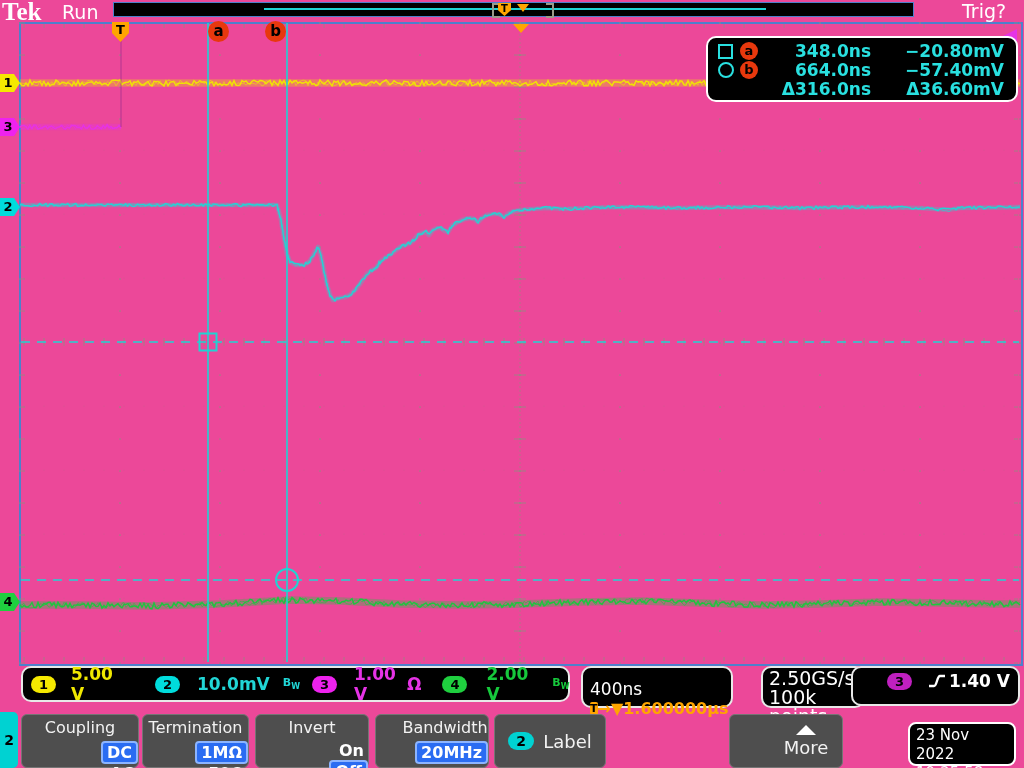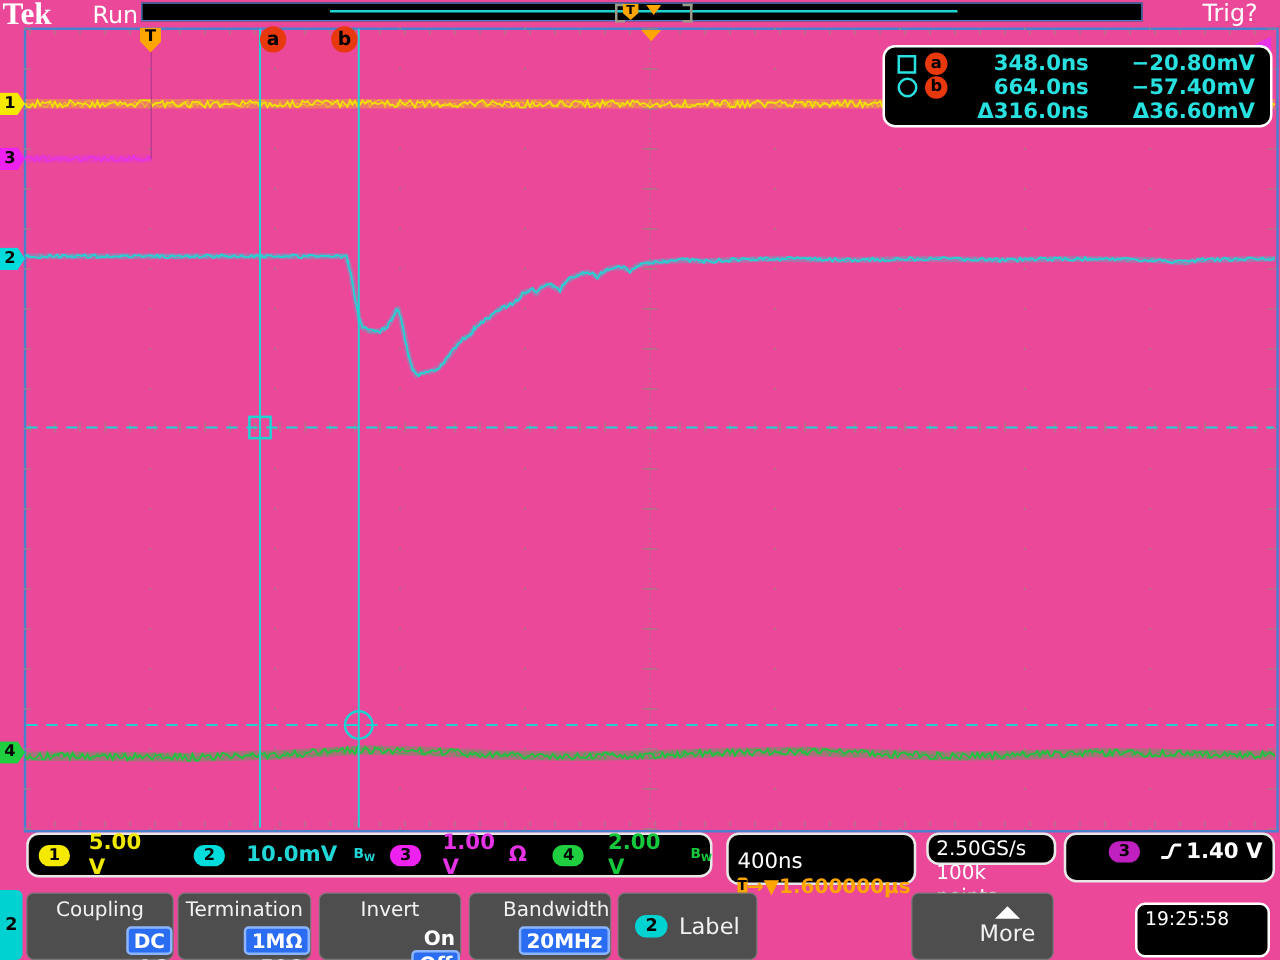--- a/index.html
+++ b/index.html
@@ -3,21 +3,21 @@
 <meta charset="utf-8">
 <style>
   html,body{margin:0;padding:0;background:#000;}
   .screen{position:relative;width:1024px;height:768px;background:#ec4899;overflow:hidden;
           font-family:"DejaVu Sans",sans-serif;}
   .abs{position:absolute;}
 
   
   .tek-logo{left:2px;top:-2px;color:#fff;font-family:"Liberation Serif",serif;
             font-weight:bold;font-size:25px;}
-  .run-status{left:62px;top:1px;color:#fff;font-size:19px;margin-left:12px;}
+  .run-status{left:62px;top:1px;color:#fff;font-size:19px;}
   .trig-status{left:962px;top:0px;color:#fff;font-size:19px;}
 
   
   .record-bar{left:113px;top:2px;width:799px;height:13px;border:1px solid #4d80cc;background:#000;}
   .record-wave{position:absolute;left:150px;top:5px;width:502px;height:2px;background:#1fd3d3;}
   .rbracket{position:absolute;top:0px;width:6px;height:11px;}
   .rb-l{left:378px;border-left:2px solid #9a9a8a;border-top:2px solid #9a9a8a;border-bottom:2px solid #9a9a8a;}
   .rb-r{left:432px;border-right:2px solid #9a9a8a;border-top:2px solid #9a9a8a;border-bottom:2px solid #9a9a8a;}
   .record-t{position:absolute;left:384px;top:0px;width:13px;height:13px;background:#ffa500;
             clip-path:polygon(0 0,100% 0,100% 55%,50% 100%,0 55%);
@@ -70,21 +70,21 @@
              text-align:center;line-height:17px;flex:none;}
   .bw{font-size:11px;font-weight:bold;}
   .bw sub{font-size:8px;}
 
   .rbox{border:2px solid #e8e8e8;border-radius:10px;background:#000;box-sizing:border-box;color:#fff;}
   .h-box{left:581px;top:666px;width:152px;height:42px;padding:11px 7px;}
   .h-scale{font-size:17px;}
   .h-delay{color:#ffa500;font-size:16px;font-weight:bold;display:flex;align-items:center;}
   .h-tbadge{display:inline-block;width:13px;height:13px;background:#ffa500;border-radius:2px;
             color:#000;font-size:11px;font-weight:bold;text-align:center;line-height:13px;}
-  .acq-box{left:741px;top:666px;width:104px;height:26px;padding:1px 6px;font-size:16px;line-height:19px;}
+  .acq-box{left:761px;top:666px;width:104px;height:42px;padding:1px 6px;font-size:19px;line-height:19px;}
   .trig-box{left:851px;top:666px;width:169px;height:40px;padding:3px 8px;display:flex;align-items:flex-start;}
   .trig-inner{display:flex;align-items:center;width:100%;}
   .trig-level{margin-left:auto;font-size:17px;font-weight:bold;}
 
   
   .menu-tab{left:0;top:712px;width:18px;height:56px;background:#00d2d2;border-radius:0 5px 5px 0;
             color:#000;font-weight:bold;font-size:14px;display:flex;align-items:center;justify-content:center;}
   .menu-btn{top:714px;height:54px;background:#4e4e4e;border:1px solid #757575;border-radius:6px;
             box-sizing:border-box;color:#f2f2f2;}
   .btn-title{text-align:center;font-size:16px;padding-top:3px;}
@@ -278,15 +278,16 @@
   <div class="abs menu-btn btn-label">
     <span class="label-badge">2</span>
     <span class="label-text">Label</span>
   </div>
   <div class="abs menu-btn btn-more">
     <div class="more-arrow"></div>
     <div class="more-text">More</div>
   </div>
 
   <div class="abs datetime">
+    <div>23 Nov 2022</div>
     <div>19:25:58</div>
   </div>
 </div>
 
 </body></html>

